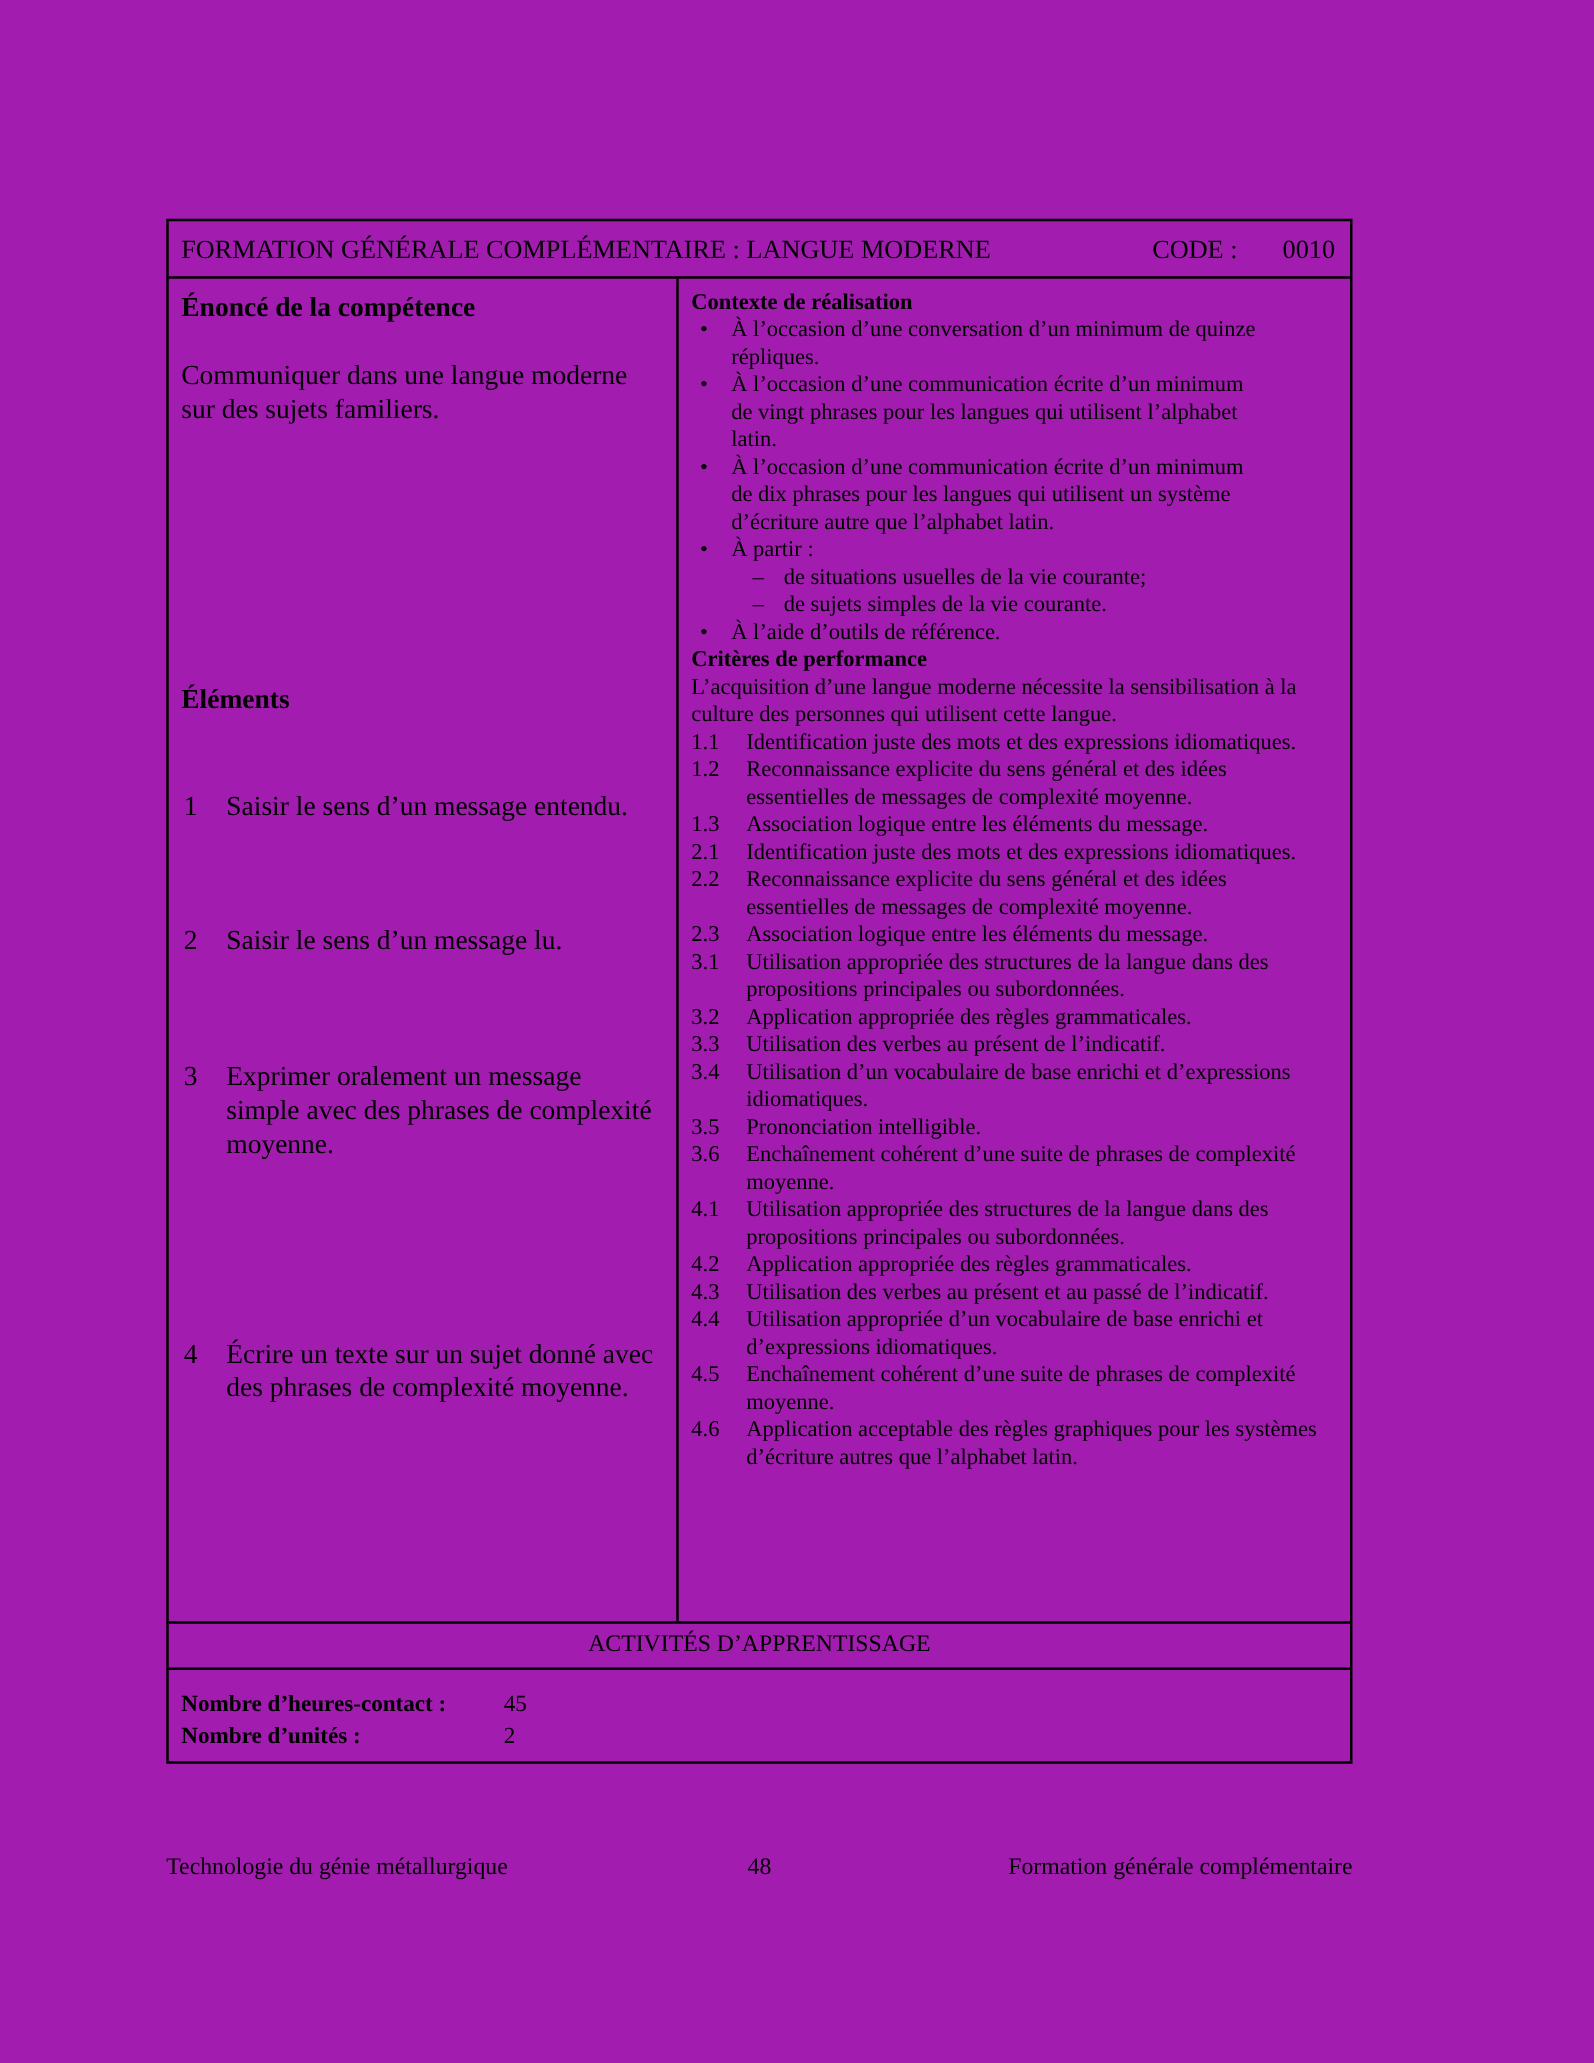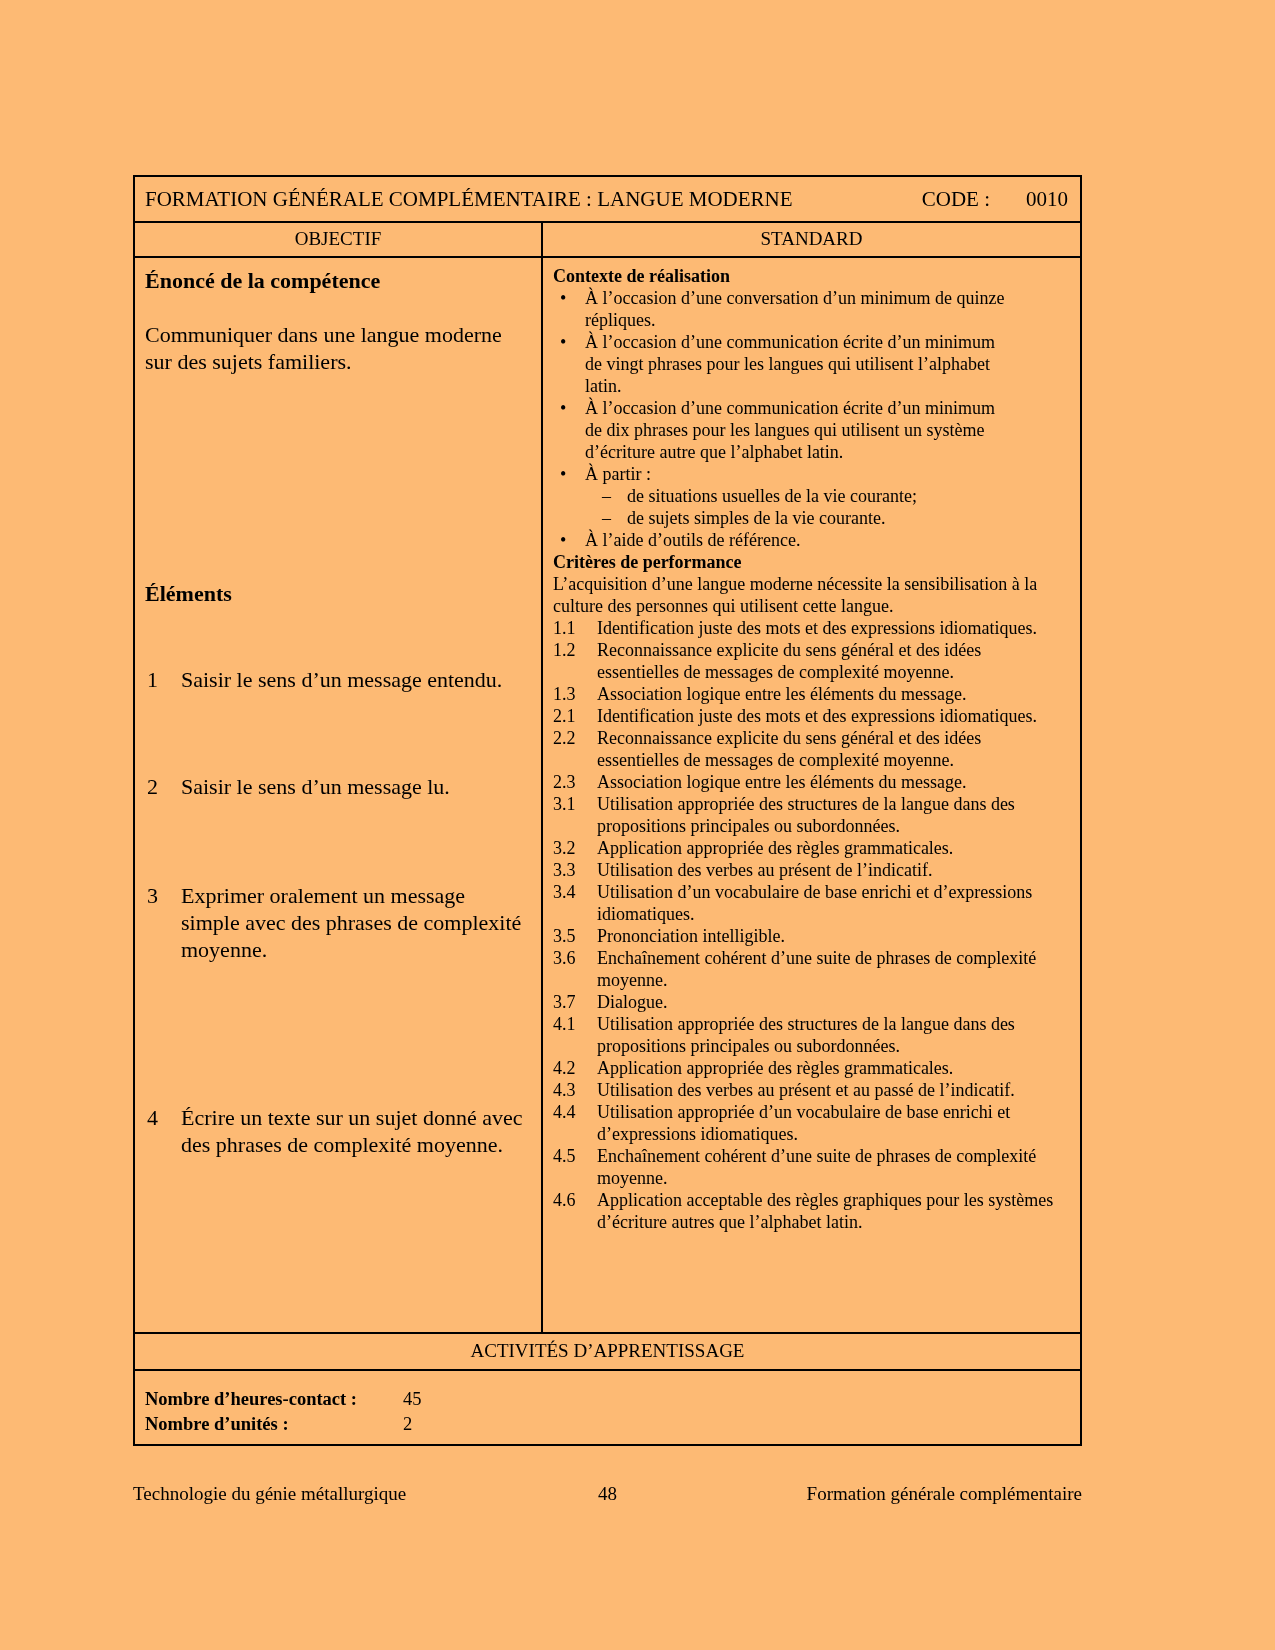--- a/index.html
+++ b/index.html
@@ -2,21 +2,21 @@
 <html><head>
 <meta charset="utf-8">
 <style>
   * { margin:0; padding:0; box-sizing:border-box; }
   html,body { background:#ffffff; }
   body {
     width:1275px; height:1650px;
     font-family:"Liberation Serif", "DejaVu Serif", serif;
     color:#000;
   }
-  .page { position:relative; width:1275px; height:1650px; background:#fdba74; overflow:hidden; }
+  .page { position:relative; width:1275px; height:1650px; background:#a21caf; overflow:hidden; }
 
   .doc-table {
     position:absolute; left:133px; top:175px; width:949px;
     border:2px solid #000;
   }
 
   
   .title-row {
     display:flex; align-items:baseline;
     padding:10px 12px 9px 10px;
@@ -94,24 +94,20 @@
 <div class="page">
 
   <div class="doc-table">
 
     <div class="title-row">
       <span class="title-text">FORMATION GÉNÉRALE COMPLÉMENTAIRE : LANGUE MODERNE</span>
       <span class="code-label">CODE :</span>
       <span class="code-value">0010</span>
     </div>
 
-    <div class="colhead-row">
-      <div class="colhead-cell colhead-left">OBJECTIF</div>
-      <div class="colhead-cell colhead-right">STANDARD</div>
-    </div>
 
     <div class="body-row">
 
       <div class="obj-cell">
         <div class="heading pos-enonce">Énoncé de la compétence</div>
         <div class="pos-enonce-text">Communiquer dans une langue moderne sur des sujets familiers.</div>
         <div class="heading pos-elements">Éléments</div>
 
         <div class="element-item pos-el0">
           <span class="element-num">1</span>
@@ -206,24 +202,20 @@
           <span class="crit-num">3.4</span>
           <span class="crit-text">Utilisation d’un vocabulaire de base enrichi et d’expressions idiomatiques.</span>
         </div>
         <div class="crit-item">
           <span class="crit-num">3.5</span>
           <span class="crit-text">Prononciation intelligible.</span>
         </div>
         <div class="crit-item">
           <span class="crit-num">3.6</span>
           <span class="crit-text">Enchaînement cohérent d’une suite de phrases de complexité moyenne.</span>
-        </div>
-        <div class="crit-item">
-          <span class="crit-num">3.7</span>
-          <span class="crit-text">Dialogue.</span>
         </div>
         <div class="crit-item">
           <span class="crit-num">4.1</span>
           <span class="crit-text">Utilisation appropriée des structures de la langue dans des propositions principales ou subordonnées.</span>
         </div>
         <div class="crit-item">
           <span class="crit-num">4.2</span>
           <span class="crit-text">Application appropriée des règles grammaticales.</span>
         </div>
         <div class="crit-item">

